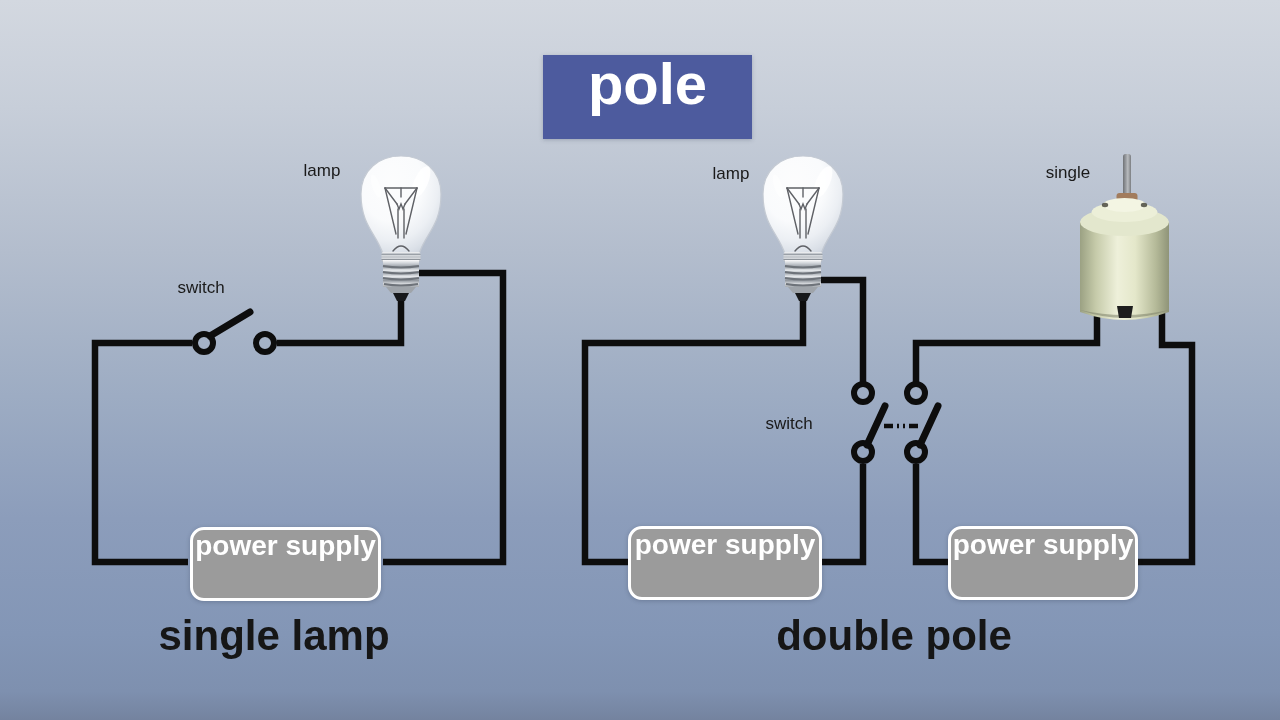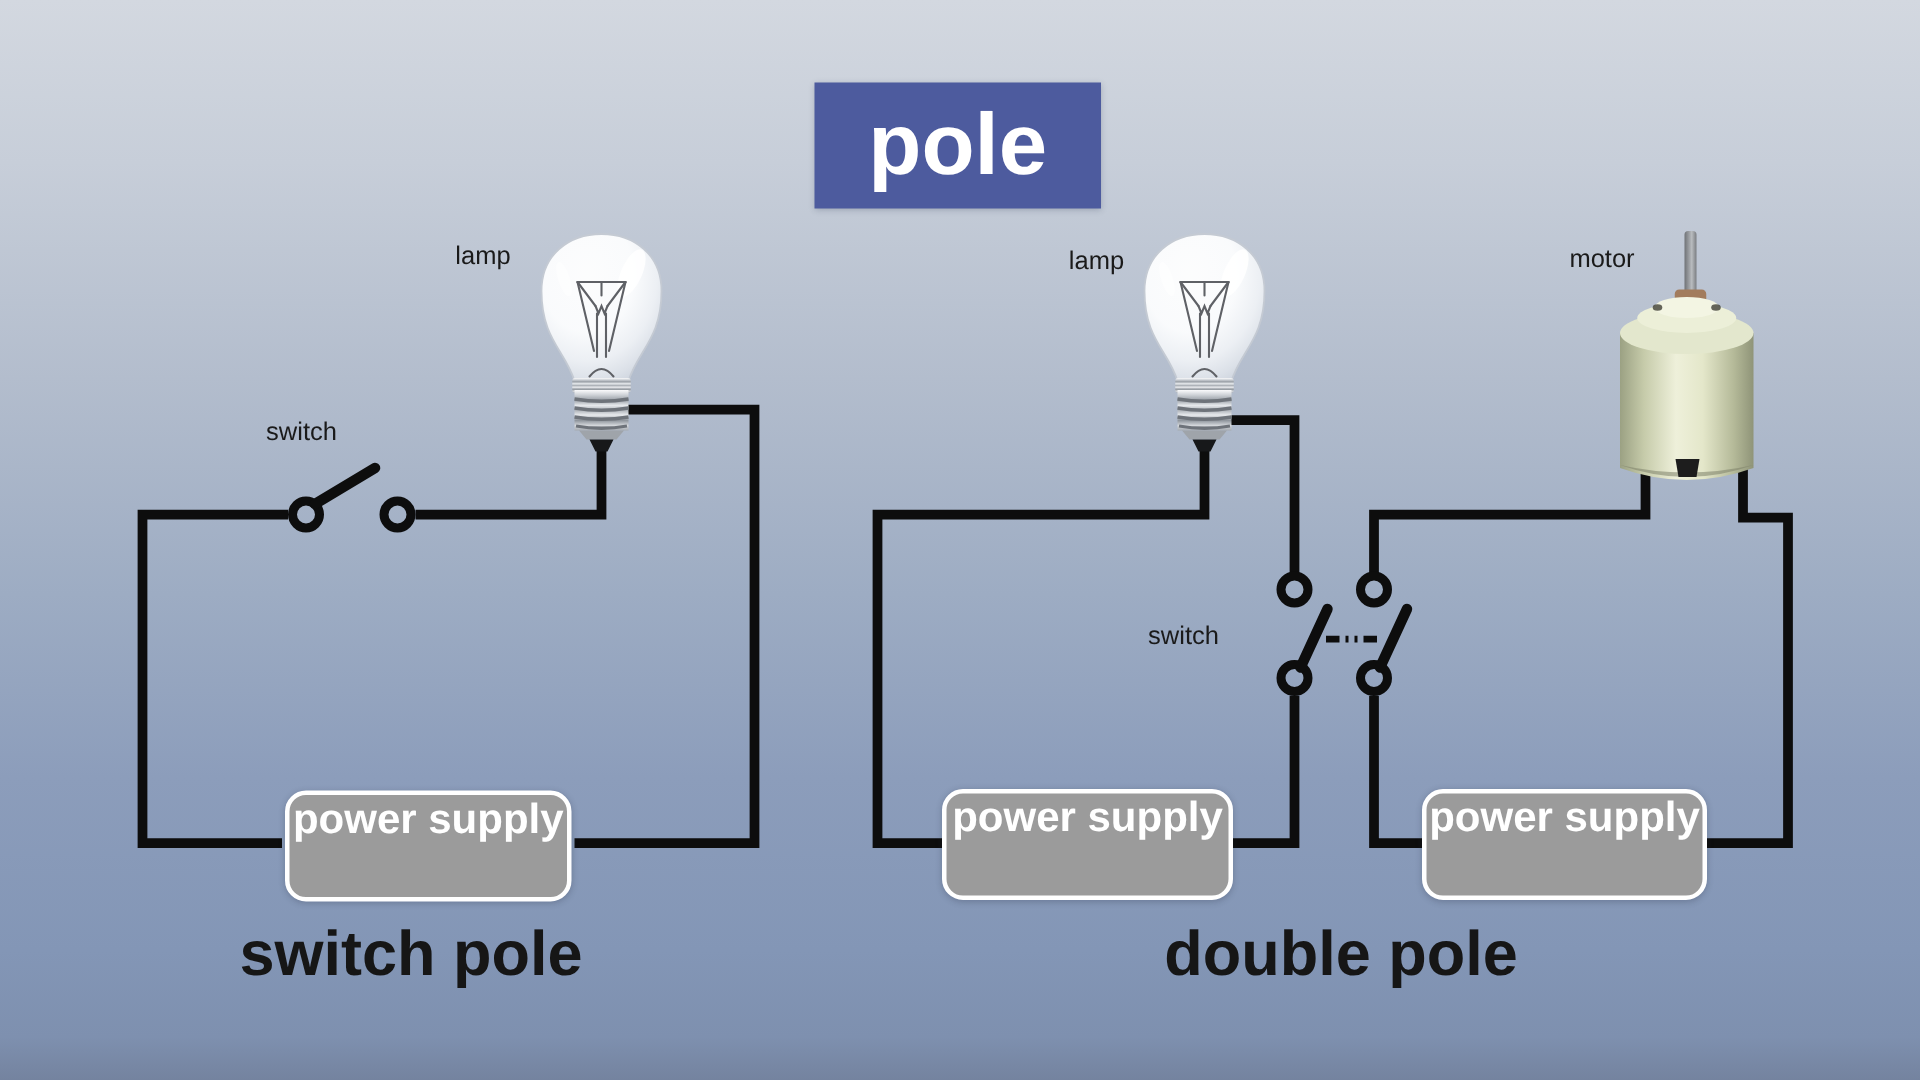--- a/index.html
+++ b/index.html
@@ -17,22 +17,22 @@
   .stage > svg{position:absolute;left:0;top:0;}
 
   .wire{stroke:var(--wire);stroke-width:6.5;fill:none;stroke-linecap:butt;stroke-linejoin:miter;}
   .node{stroke:var(--wire);stroke-width:6;fill:none;}
   .lever{stroke:var(--wire);stroke-width:7;stroke-linecap:round;fill:none;}
   .ganglink{stroke:var(--wire);stroke-width:4.5;fill:none;stroke-dasharray:9 4 2 4 2 4;}
   .filament{stroke:#5f6166;stroke-width:1.4;fill:none;stroke-linecap:round;}
   .thread{stroke:#6e737a;stroke-width:2.2;fill:none;}
 
   .title-box{
-    position:absolute;left:543px;top:55px;width:191px;height:84px;
-    background:var(--title-bg);display:flex;align-items:center;justify-content:center;
+    position:absolute;left:543px;top:55px;width:209px;height:84px;
+    background:var(--title-bg);display:flex;justify-content:center;
     box-shadow:0 1px 4px rgba(40,50,80,.25);
   }
   .title-box span{color:var(--title-text);font-size:58px;font-weight:bold;line-height:1;}
 
   .part-label{
     position:absolute;transform:translate(-50%,-50%);
     color:var(--label-text);font-size:17px;white-space:nowrap;
   }
   .caption{
     position:absolute;transform:translate(-50%,-50%);
@@ -152,29 +152,29 @@
     </g>
   </svg>
 
   <div class="title-box">
     <span>pole</span>
   </div>
 
   <div class="part-label" style="left:322px;top:171px;">lamp</div>
   <div class="part-label" style="left:201px;top:288px;">switch</div>
   <div class="part-label" style="left:731px;top:174px;">lamp</div>
-  <div class="part-label" style="left:1068px;top:173px;">motor</div>
+  <div class="part-label" style="left:1068px;top:173px;">single</div>
   <div class="part-label" style="left:789px;top:424px;">switch</div>
 
   <div class="psu" id="psu-single">
     <span>power supply</span>
   </div>
   <div class="psu" id="psu-double-left">
     <span>power supply</span>
   </div>
   <div class="psu" id="psu-double-right">
     <span>power supply</span>
   </div>
 
-  <div class="caption" style="left:274px;top:636px;">switch pole</div>
+  <div class="caption" style="left:274px;top:636px;">single lamp</div>
   <div class="caption" style="left:894px;top:636px;text-align:center;">double pole</div>
 
 </div>
 
 </body></html>

